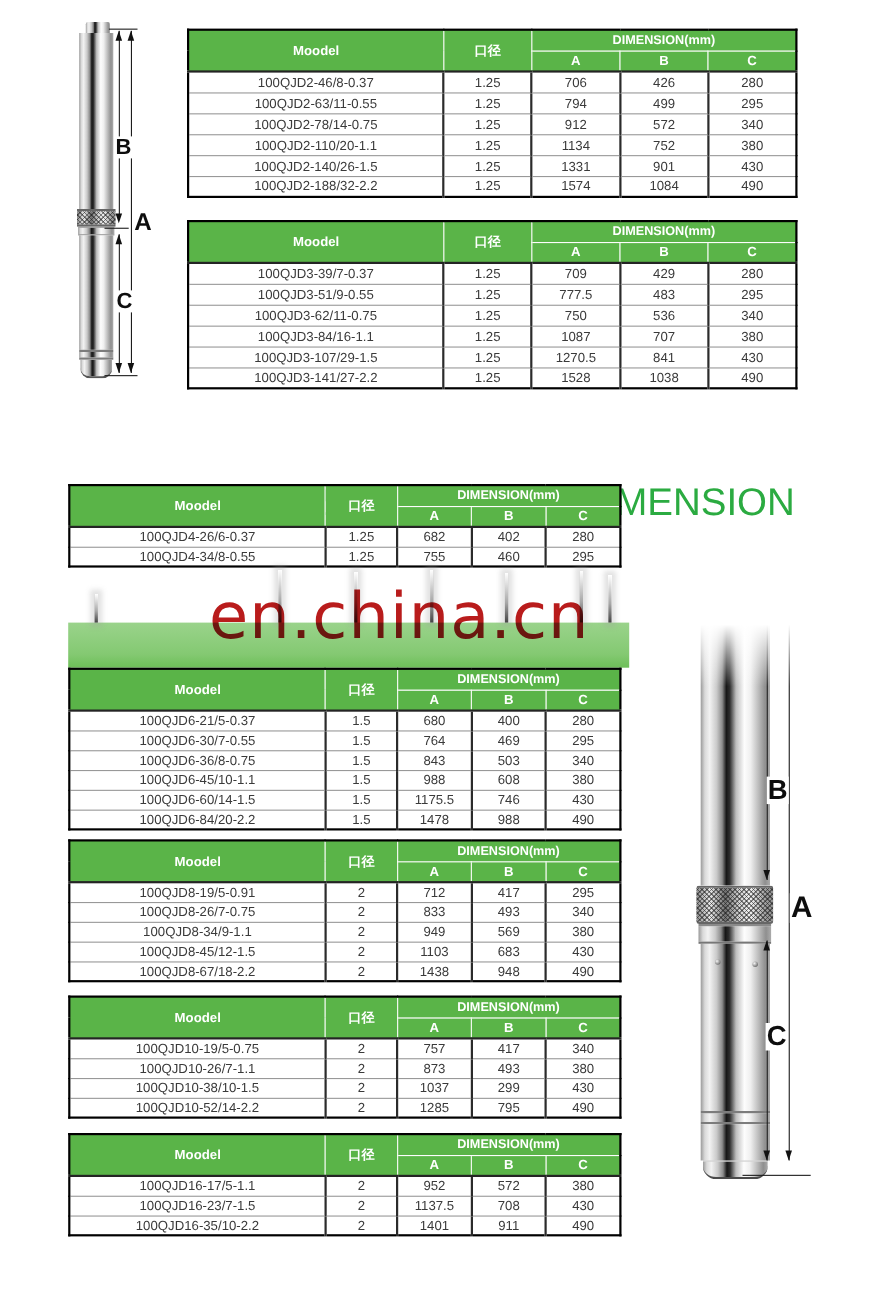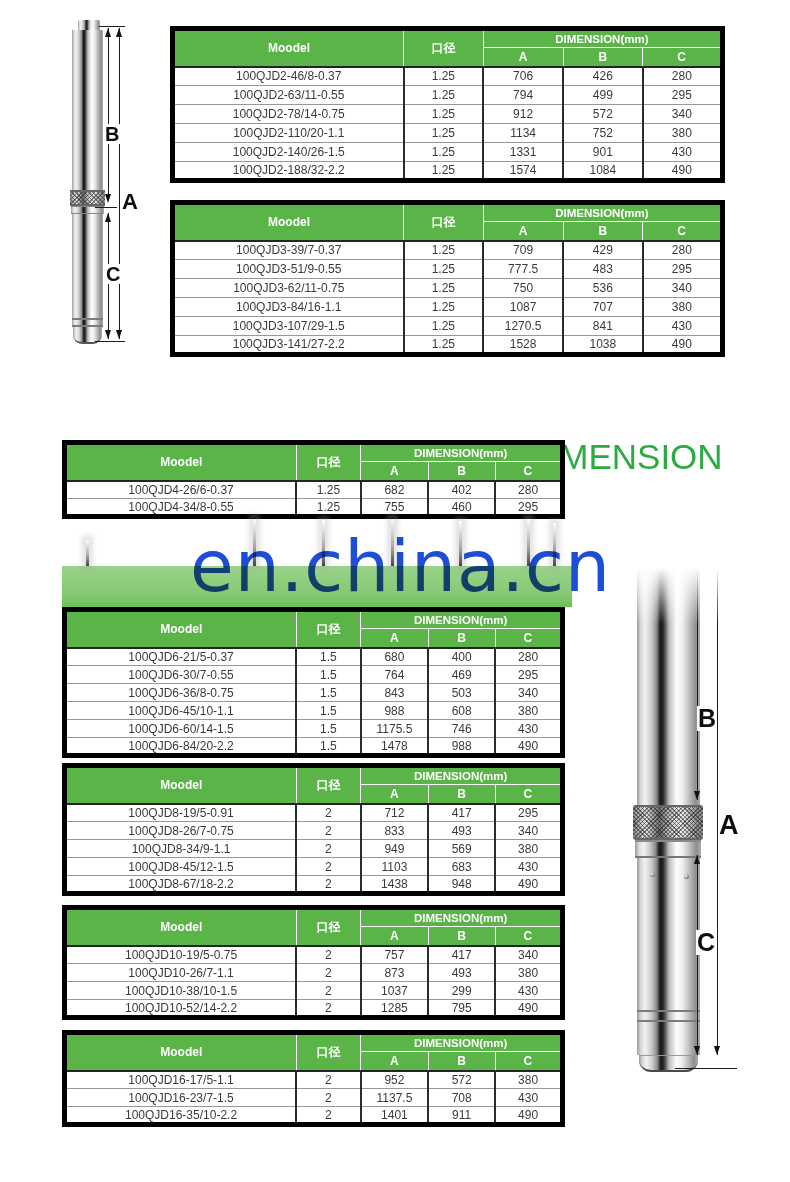--- a/index.html
+++ b/index.html
@@ -9,21 +9,21 @@
   
   .tblwrap { position:absolute; }
   .t1 { left:170px; top:26px;  width:555px; }
   .t2 { left:170px; top:200px; width:555px; }
   .t3 { left:62px;  top:440px; width:503px; }
   .t4 { left:62px;  top:607px; width:503px; z-index:2; }
   .t5 { left:62px;  top:763px; width:503px; }
   .t6 { left:62px;  top:905px; width:503px; }
   .t7 { left:62px;  top:1030px; width:503px; }
 
-  .dim-table { width:100%; border-collapse:collapse; table-layout:fixed; border:5px solid #000000; }
+  .dim-table { width:100%; border-collapse:collapse; table-layout:fixed; border:2px solid #000000; }
   .tblwrap col:nth-child(1){ width:46.5%; }
   .tblwrap col:nth-child(2){ width:13%; }
   .tblwrap col:nth-child(3),.tblwrap col:nth-child(4),.tblwrap col:nth-child(5){ width:13.5%; }
   .wide col:nth-child(1){ width:42%; }
   .wide col:nth-child(2){ width:14.5%; }
   .wide col:nth-child(3),.wide col:nth-child(4),.wide col:nth-child(5){ width:14.5%; }
 
   .dim-table th { background:#5ab448; color:#fff; font-size:12px; font-weight:bold;
     height:19px; border:1px solid #fdfdfd; padding:0; text-align:center; }
   .dim-table th.dimhead { font-size:11.5px; }
@@ -35,22 +35,22 @@
 
   
   .title-model { position:absolute; left:57px; top:381px; font-size:43px; font-weight:bold;
     color:#129a2f; letter-spacing:0px; }
   .title-sub { position:absolute; left:281px; top:389px; font-size:35px; font-weight:400;
     color:#2bab41; letter-spacing:0px;margin-top:48px; }
 
   
   .band { position:absolute; left:62px; top:566px; width:510px; height:41px;
     background:linear-gradient(180deg,#9ad38b 0%, #84c972 70%, #6dbf58 100%); z-index:1; }
-  .watermark { position:absolute; left:190px; top:531px; font-size:71px; line-height:1;
-    color:#1d4ed8; mix-blend-mode:multiply; z-index:3; letter-spacing:1px;
+  .watermark { position:absolute; left:190px; top:531px; font-size:58px; line-height:1;
+    color:#b91c1c; mix-blend-mode:multiply; z-index:3; letter-spacing:1px;
     font-family:"DejaVu Sans", sans-serif; }
   .streak { position:absolute; width:3px; z-index:1;
     background:linear-gradient(180deg, rgba(130,130,130,0) 0%, rgba(95,95,95,.55) 60%, rgba(35,35,35,.85) 100%);
     box-shadow:0 0 5px 4px rgba(160,160,160,.30); }
 
   
   .metal { background:linear-gradient(90deg,
       #9a9a9a 0%, #d9d9d9 6%, #f2f2f2 13%, #cacaca 23%, #8c8c8c 31%,
       #161616 37%, #2e2e2e 42%, #bdbdbd 51%, #fdfdfd 63%, #efefef 72%,
       #c2c2c2 82%, #8f8f8f 93%, #ababab 100%); }

